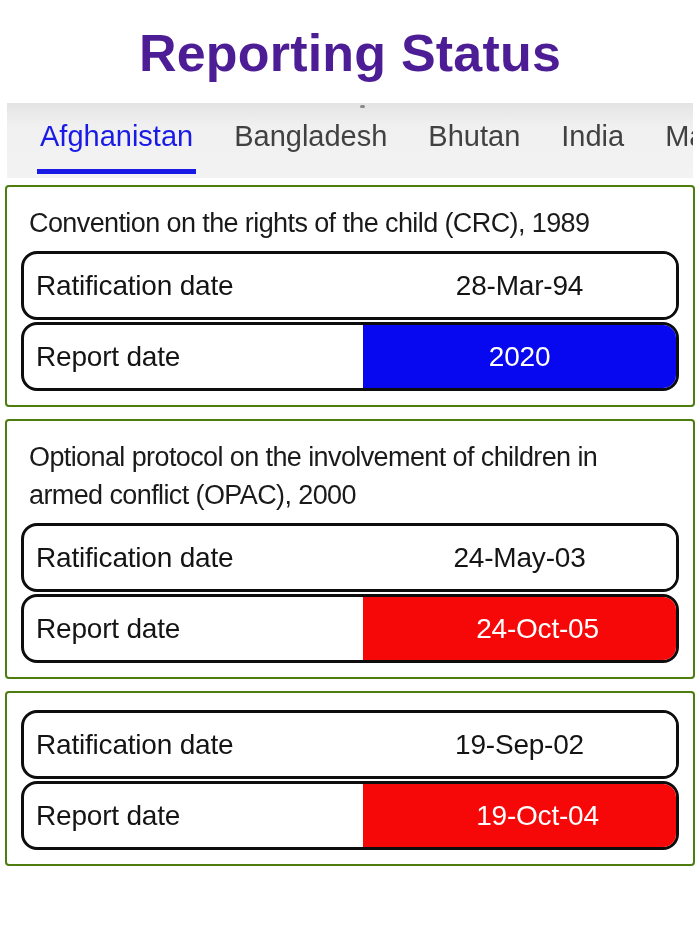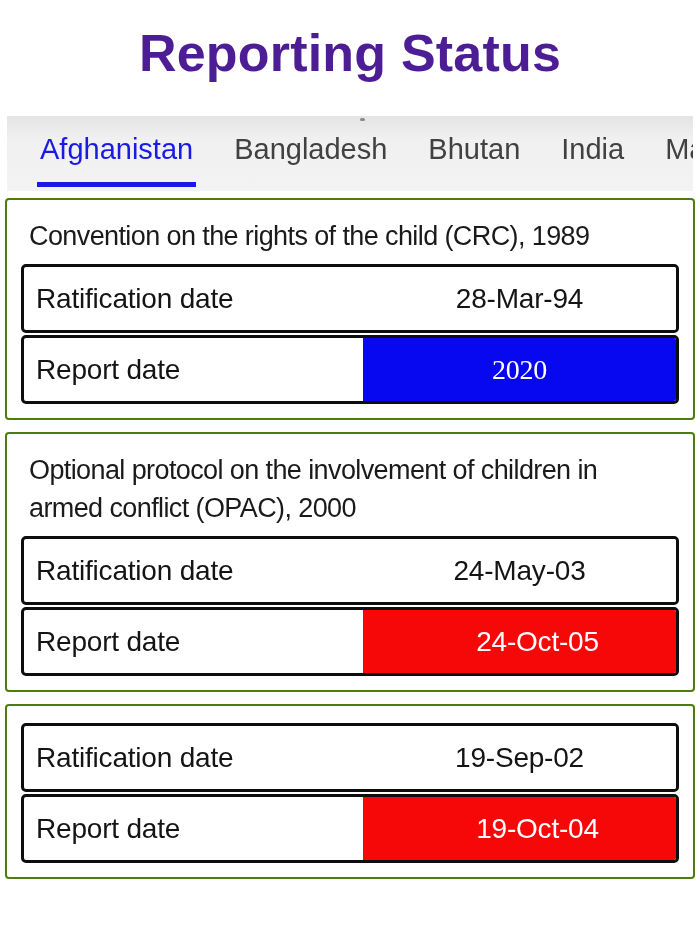--- a/index.html
+++ b/index.html
@@ -16,21 +16,21 @@
     padding-top: 31px;
     height: 76px;
     text-align: center;
     font-size: 52px;
     line-height: 45px;
     font-weight: bold;
     color: #4c1d95;
     letter-spacing: 0.2px;
   }
   .tabbar {
-    margin: 40px 7px 0 7px;
+    margin: 27px 7px 0 7px;
     height: 75px;
     background: linear-gradient(180deg, #e4e4e4 0%, #f0f0f0 30%, #f3f3f3 100%);
     display: flex;
     align-items: stretch;
     padding: 0 4px 4px 30px;
     overflow: hidden;
     white-space: nowrap;
     position: relative;
   }
   .tabbar .scroll-dot {
@@ -61,42 +61,42 @@
     font-size: 27px;
     line-height: 38px;
     color: #1a1a1a;
     letter-spacing: -0.6px;
     padding: 0 8px;
     margin: 0 0 9px 0;
   }
   .row {
     height: 69px;
     border: 3px solid #0d0d0d;
-    border-radius: 5px;
+    border-radius: 16px;
     margin-bottom: 2px;
     display: flex;
     overflow: hidden;
     background: #fff;
   }
   .row-label {
     flex: 0 0 52%;
     display: flex; align-items: center;
     padding-left: 12px;
     font-size: 28px;
     color: #141414;
     letter-spacing: -0.2px;
   }
   .row-value {
     flex: 1 1 auto;
     display: flex; align-items: center; justify-content: center;
     font-size: 28px;
     letter-spacing: -0.2px;
   }
   .row-value.plain { background: #ffffff; color: #141414; }
-  .row-value.blue  { background: #0808f0; color: #ffffff; font-family: Liberation Serif, serif; }
+  .row-value.blue  { background: #0808f0; color: #ffffff; }
   .row-value.red   { background: #f70808; color: #ffffff; padding-left: 36px; }
 </style>
 </head>
 <body>
 
 <h1 class="app-title">Reporting Status</h1>
 
 <div class="tabbar">
   <div class="scroll-dot"></div>
   <div class="tab active">Afghanistan</div>

